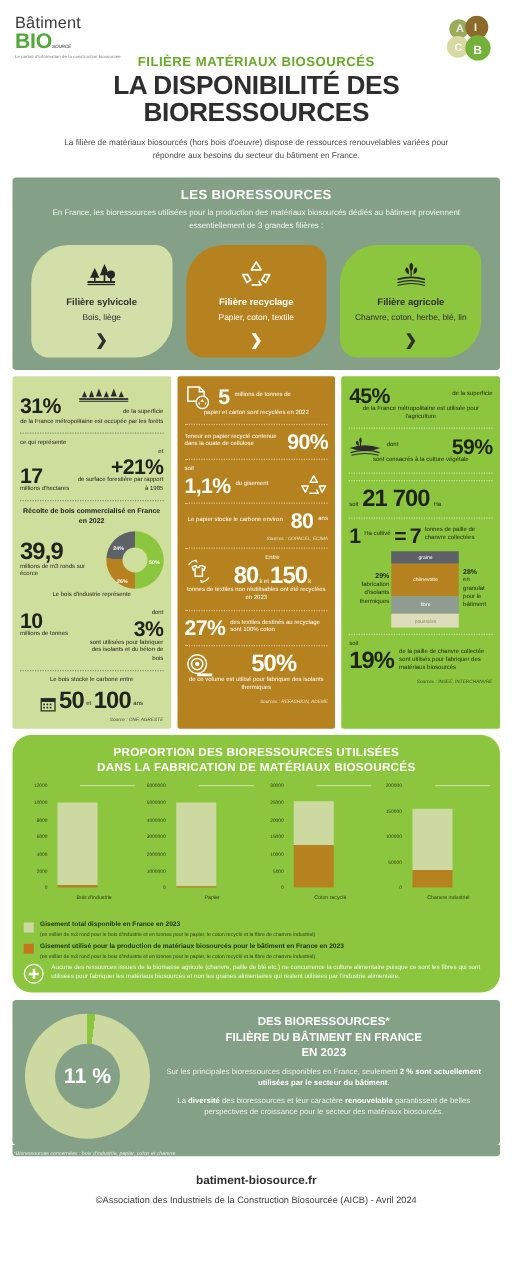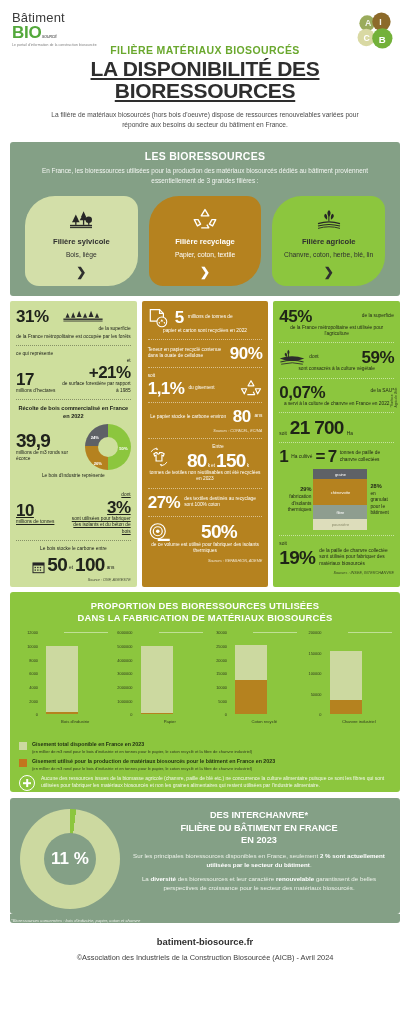--- a/index.html
+++ b/index.html
@@ -17,21 +17,21 @@
   .header { position: relative; padding: 8px 10px 0 10px; height: 136px; }
   .brand { position: absolute; left: 12px; top: 10px; }
   .brand .b1 { font-size: 13px; color:#3b3b3b; letter-spacing:.2px; font-family:"Liberation Sans",sans-serif; }
   .brand .b2 { font-size: 17px; font-weight: bold; letter-spacing:-.2px; line-height: 1; margin-top:-1px;}
   .brand .b2 .bio { color:#53a83b; }
   .brand .b2 .src { color:#4d4d4d; }
   .brand .b3 { font-size: 3.4px; color:#7a7a7a; letter-spacing:.1px; margin-top:2px; }
   .logo { position:absolute; right:12px; top:8px; width:46px; height:46px; }
 
   .kicker { text-align:center; color:#6aa82e; font-size:10.5px; font-weight:bold; letter-spacing:.4px; margin-top:36px; }
-  .title { text-align:center; color:#2e2e2e; font-size:21px; font-weight:bold; line-height:1.07; letter-spacing:-.3px; margin-top:2px;text-decoration:underline;}
+  .title { text-align:center; color:#2e2e2e; font-size:21px; font-weight:bold; line-height:1.07; letter-spacing:-.3px; margin-top:2px;}
   .subtitle { text-align:center; color:#4b4b4b; font-size:6.6px; line-height:1.55; margin-top:7px; padding:0 34px; }
 
   
   .panel-bio {
     margin: 6px 10px 0 10px; background:#84a086; border-radius:3px;
     padding: 8px 9px 10px 9px;
   }
   .panel-bio h2 { text-align:center; color:#fff; font-size:10.5px; font-weight:bold; letter-spacing:.3px; }
   .panel-bio p.lead { text-align:center; color:#f2f5f1; font-size:6.4px; line-height:1.6; margin-top:4px; padding:0 8px;}
   .filieres { display:flex; gap:11px; margin-top:9px; padding: 0 6px; }
@@ -57,40 +57,40 @@
   .col-b { background:#b5821f; color:#ffffff; }
   .col-c { background:#8cc63e; color:#1f2417; }
   .big { font-size:17px; font-weight:bold; line-height:1; letter-spacing:-.5px; }
   .big-xl { font-size:19px; font-weight:bold; line-height:1; letter-spacing:-.7px; }
   .sm { font-size:5.6px; line-height:1.4; }
   .xs { font-size:4.8px; line-height:1.35; }
   .divider { border-top:1px dotted rgba(0,0,0,.35); margin:5px 0 5px 0; }
   .col-b .divider, .col-c .divider { border-top-color: rgba(255,255,255,.5); }
   .src { font-size:3.8px; font-style:italic; text-align:right; opacity:.8; margin-top:4px; }
   .row { display:flex; align-items:center; gap:4px; }
-  .rowtop { display:flex; align-items:flex-start; gap:12px; }
+  .rowtop { display:flex; align-items:flex-end; gap:12px; }
   .ctr { text-align:center; }
   .bold { font-weight:bold; }
 
   
   .donut-wood { width:46px; height:46px; border-radius:50%; position:relative;
      background: conic-gradient(#8cc63e 0deg 180deg, #b5821f 180deg 273.6deg, #5e6166 273.6deg 360deg); }
   .donut-wood::after { content:""; position:absolute; inset:13px; border-radius:50%; background:#cedf9d; }
   .dlab { position:absolute; font-size:4.2px; font-weight:bold; color:#fff; z-index:2; }
 
   
   .hemp { width:54px; display:flex; flex-direction:column; font-size:4px; color:#fff; text-align:center;}
   .hemp div { display:flex; align-items:center; justify-content:center; }
   .h-graine { background:#5e6166; height:10px; }
   .h-chene  { background:#b5821f; height:26px; }
   .h-fibre  { background:#8e9d8f; height:14px; }
   .h-pouss  { background:#ddddbb; height:11px; color:#8a8a6a;}
 
   
-  .panel-chart { margin:5px 10px 0 10px; background:#8cc63e; border-radius:3px; padding:8px 6px 1px 6px; }
+  .panel-chart { margin:5px 10px 0 10px; background:#8cc63e; border-radius:15px; padding:8px 6px 7px 6px; }
   .panel-chart h2 { text-align:center; color:#fff; font-size:9.4px; font-weight:bold; line-height:1.3; letter-spacing:.2px;}
   .charts { display:flex; margin-top:8px; }
   .chartbox { flex:1; position:relative; height:96px; padding-left:24px; }
   .axis { position:absolute; left:0; top:0; width:24px; height:82px; }
   .tick { position:absolute; right:2px; font-size:3.9px; color:#2f3a1d; transform:translateY(-50%); white-space:nowrap;}
   .tickline { position:absolute; left:24px; height:0; border-top:1px solid rgba(255,255,255,.45); }
   .barwrap { position:relative; height:82px; }
   .bar { position:absolute; bottom:0; left:6px; width:32px; display:flex; flex-direction:column; justify-content:flex-end; }
   .bar .seg-top { background:#ccd9a0; }
   .bar .seg-bot { background:#b5821f; }
@@ -260,21 +260,21 @@
         </div>
         <div class="donut-wood">
           <span class="dlab" style="right:3px;top:22px">50%</span>
           <span class="dlab" style="left:9px;bottom:4px">26%</span>
           <span class="dlab" style="left:6px;top:11px">24%</span>
         </div>
       </div>
 
       <div class="xs ctr" style="margin-top:3px">Le bois d'industrie représente</div>
 
-      <div class="row" style="align-items:center; margin-top:13px;text-decoration:underline;">
+      <div class="row" style="align-items:flex-start; margin-top:8px;">
         <div style="width:38%">
           <div class="big">10</div>
           <div class="xs">millions de tonnes</div>
         </div>
         <div style="flex:1; text-align:right">
           <div class="xs">dont</div>
           <div class="big">3%</div>
           <div class="xs">sont utilisées pour fabriquer des isolants et du béton de bois</div>
         </div>
       </div>
@@ -409,28 +409,20 @@
           <path d="M2 19 q17-5 32 0" stroke="#2c2c2c" stroke-width="1.4" fill="none"></path>
           <path d="M3 22 q16-4 30 0" stroke="#2c2c2c" stroke-width="1.2" fill="none"></path>
         </svg>
         <div class="xs">dont</div>
         <div class="big" style="flex:1; text-align:right">59%</div>
       </div>
       <div class="xs ctr">sont consacrés à la culture végétale</div>
 
       <div class="divider"></div>
 
-      <div style="position:relative">
-        <div class="row" style="align-items:flex-start">
-          <div class="big">0,07%</div>
-          <div class="xs" style="flex:1; text-align:right; padding-top:4px">de la SAU*</div>
-        </div>
-        <div class="xs ctr">a servi à la culture de chanvre en France en 2022</div>
-        <div style="position:absolute; right:-4px; top:2px; font-size:3.4px; writing-mode:vertical-rl; transform:rotate(180deg); opacity:.85;">*Surface Agricole Utile</div>
-      </div>
 
       <div class="divider"></div>
 
       <div class="row" style="align-items:flex-end; gap:3px;">
         <span class="xs">soit</span>
         <span class="big-xl">21 700</span>
         <span class="xs">Ha</span>
       </div>
 
       <div class="divider"></div>
@@ -575,21 +567,21 @@
       </div>
     </div>
   </div>
 
   <div class="panel-bottom">
     <div class="donut98">
       <span>11 %</span>
     </div>
     <div class="bottom-txt">
       <h3>
-        <div>DES INTERCHANVRE*</div>
+        <div>DES BIORESSOURCES*</div>
         <div>FILIÈRE DU BÂTIMENT EN FRANCE</div>
         <div>EN 2023</div>
       </h3>
       <p><span>Sur les principales bioressources disponibles en France, seulement </span><b>2 % sont actuellement utilisées par le secteur du bâtiment</b><span>.</span></p>
       <p><span>La </span><b>diversité</b><span> des bioressources et leur caractère </span><b>renouvelable</b><span> garantissent de belles perspectives de croissance pour le secteur des matériaux biosourcés.</span></p>
     </div>
   </div>
   <div style="margin:0 10px; background:#84a086; border-radius:0 0 3px 3px;">
     <div class="foot-note">*Bioressources concernées : bois d'industrie, papier, coton et chanvre</div>
   </div>

